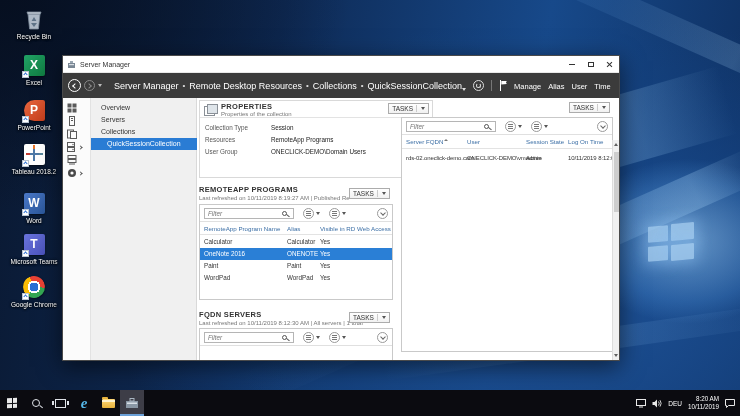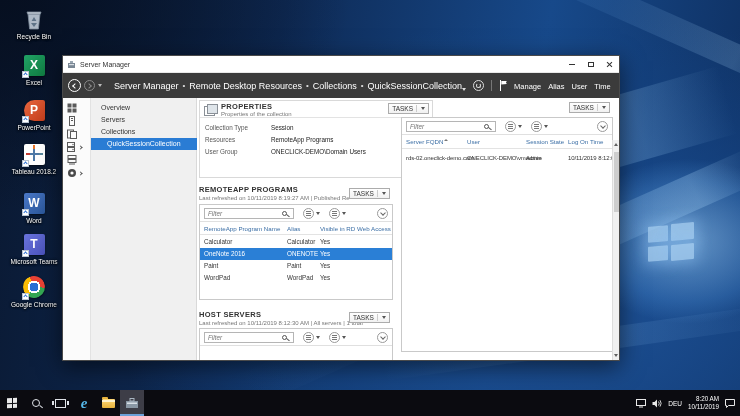--- a/index.html
+++ b/index.html
@@ -434,21 +434,21 @@
             <span class="tcell" style="left:120px;">Yes</span>
           </div>
           <div class="trow" style="top:67px;">
             <span class="tcell" style="left:4px;">WordPad</span>
             <span class="tcell" style="left:87px;">WordPad</span>
             <span class="tcell" style="left:120px;">Yes</span>
           </div>
         </div>
 
         <div class="abs" style="left:2px;top:212px;">
-          <div class="tile-title">HOST SERVERS</div>
+          <div class="tile-title">FQDN SERVERS</div>
           <div class="tile-sub" style="margin-top:1px;">Last refreshed on 10/11/2019 8:12:30 AM | All servers | 1 total</div>
         </div>
         <div class="tasks-btn" style="left:152px;top:214px;">
           <span>TASKS</span>
             <span class="tasks-div"></span>
             <span class="caret"></span>
         </div>
         <div class="listbox" style="left:2px;top:230px;width:194px;height:40px;">
           <div class="filter-row">
             <div class="filter-wrap">

